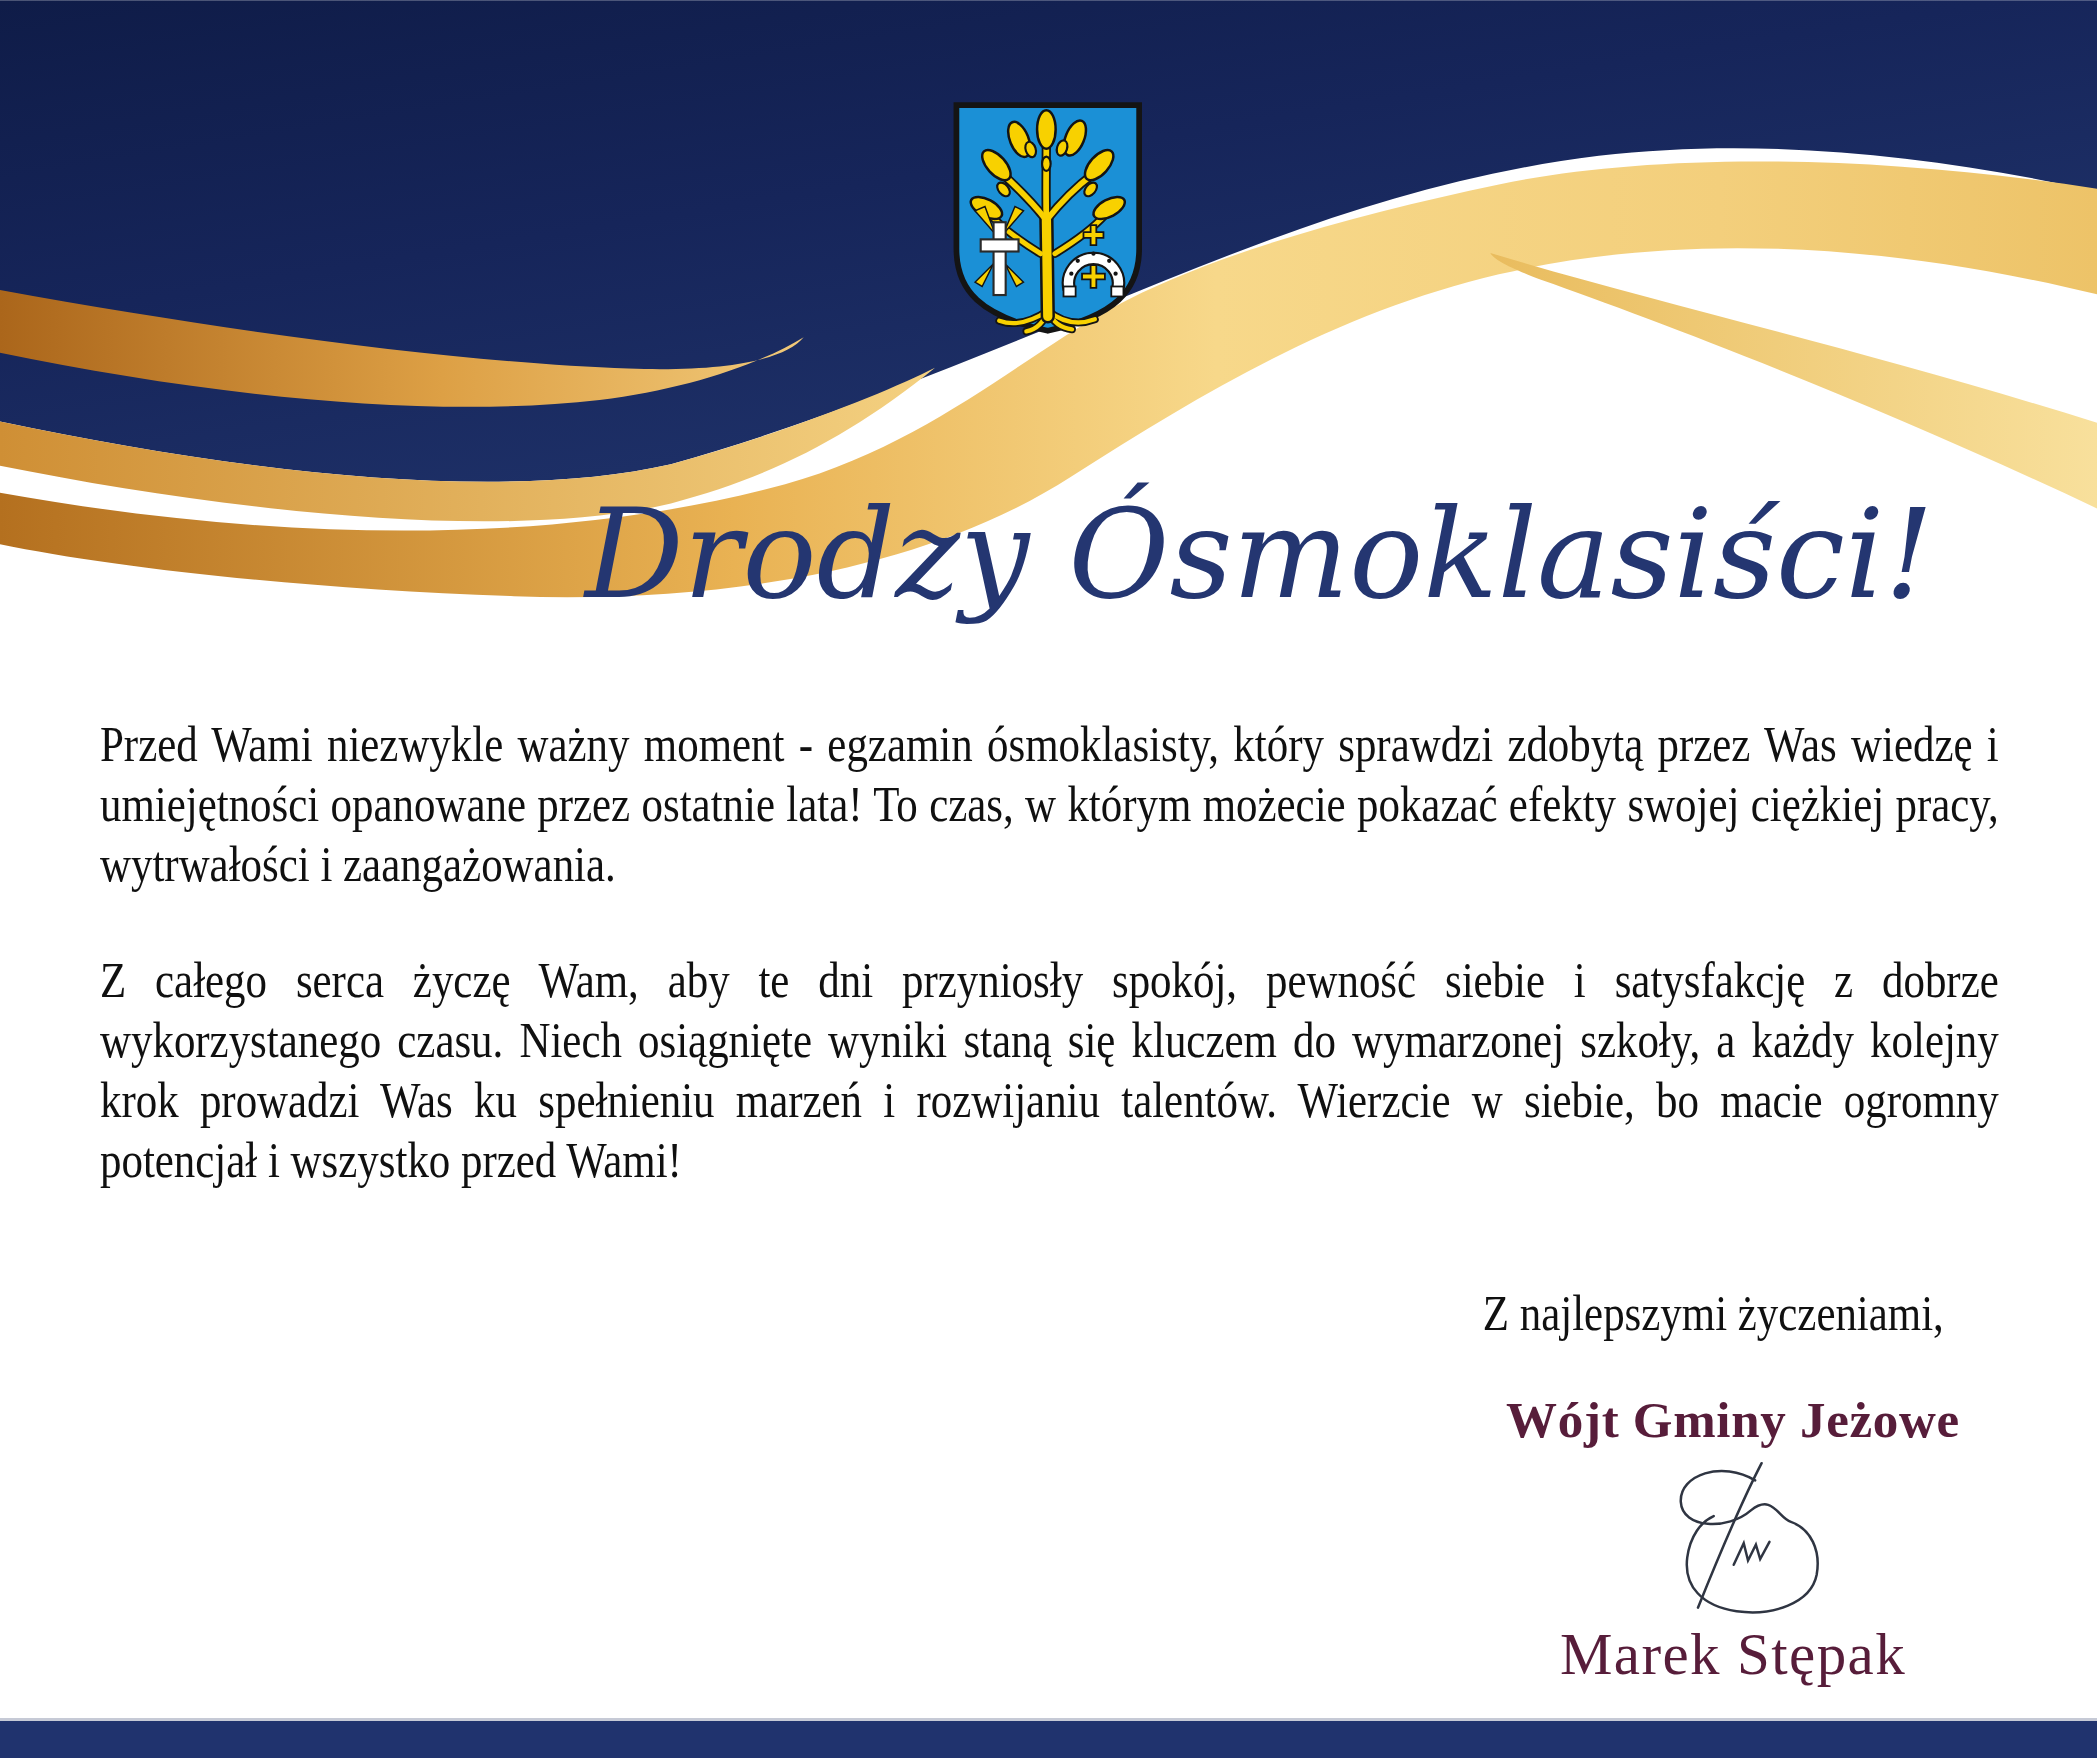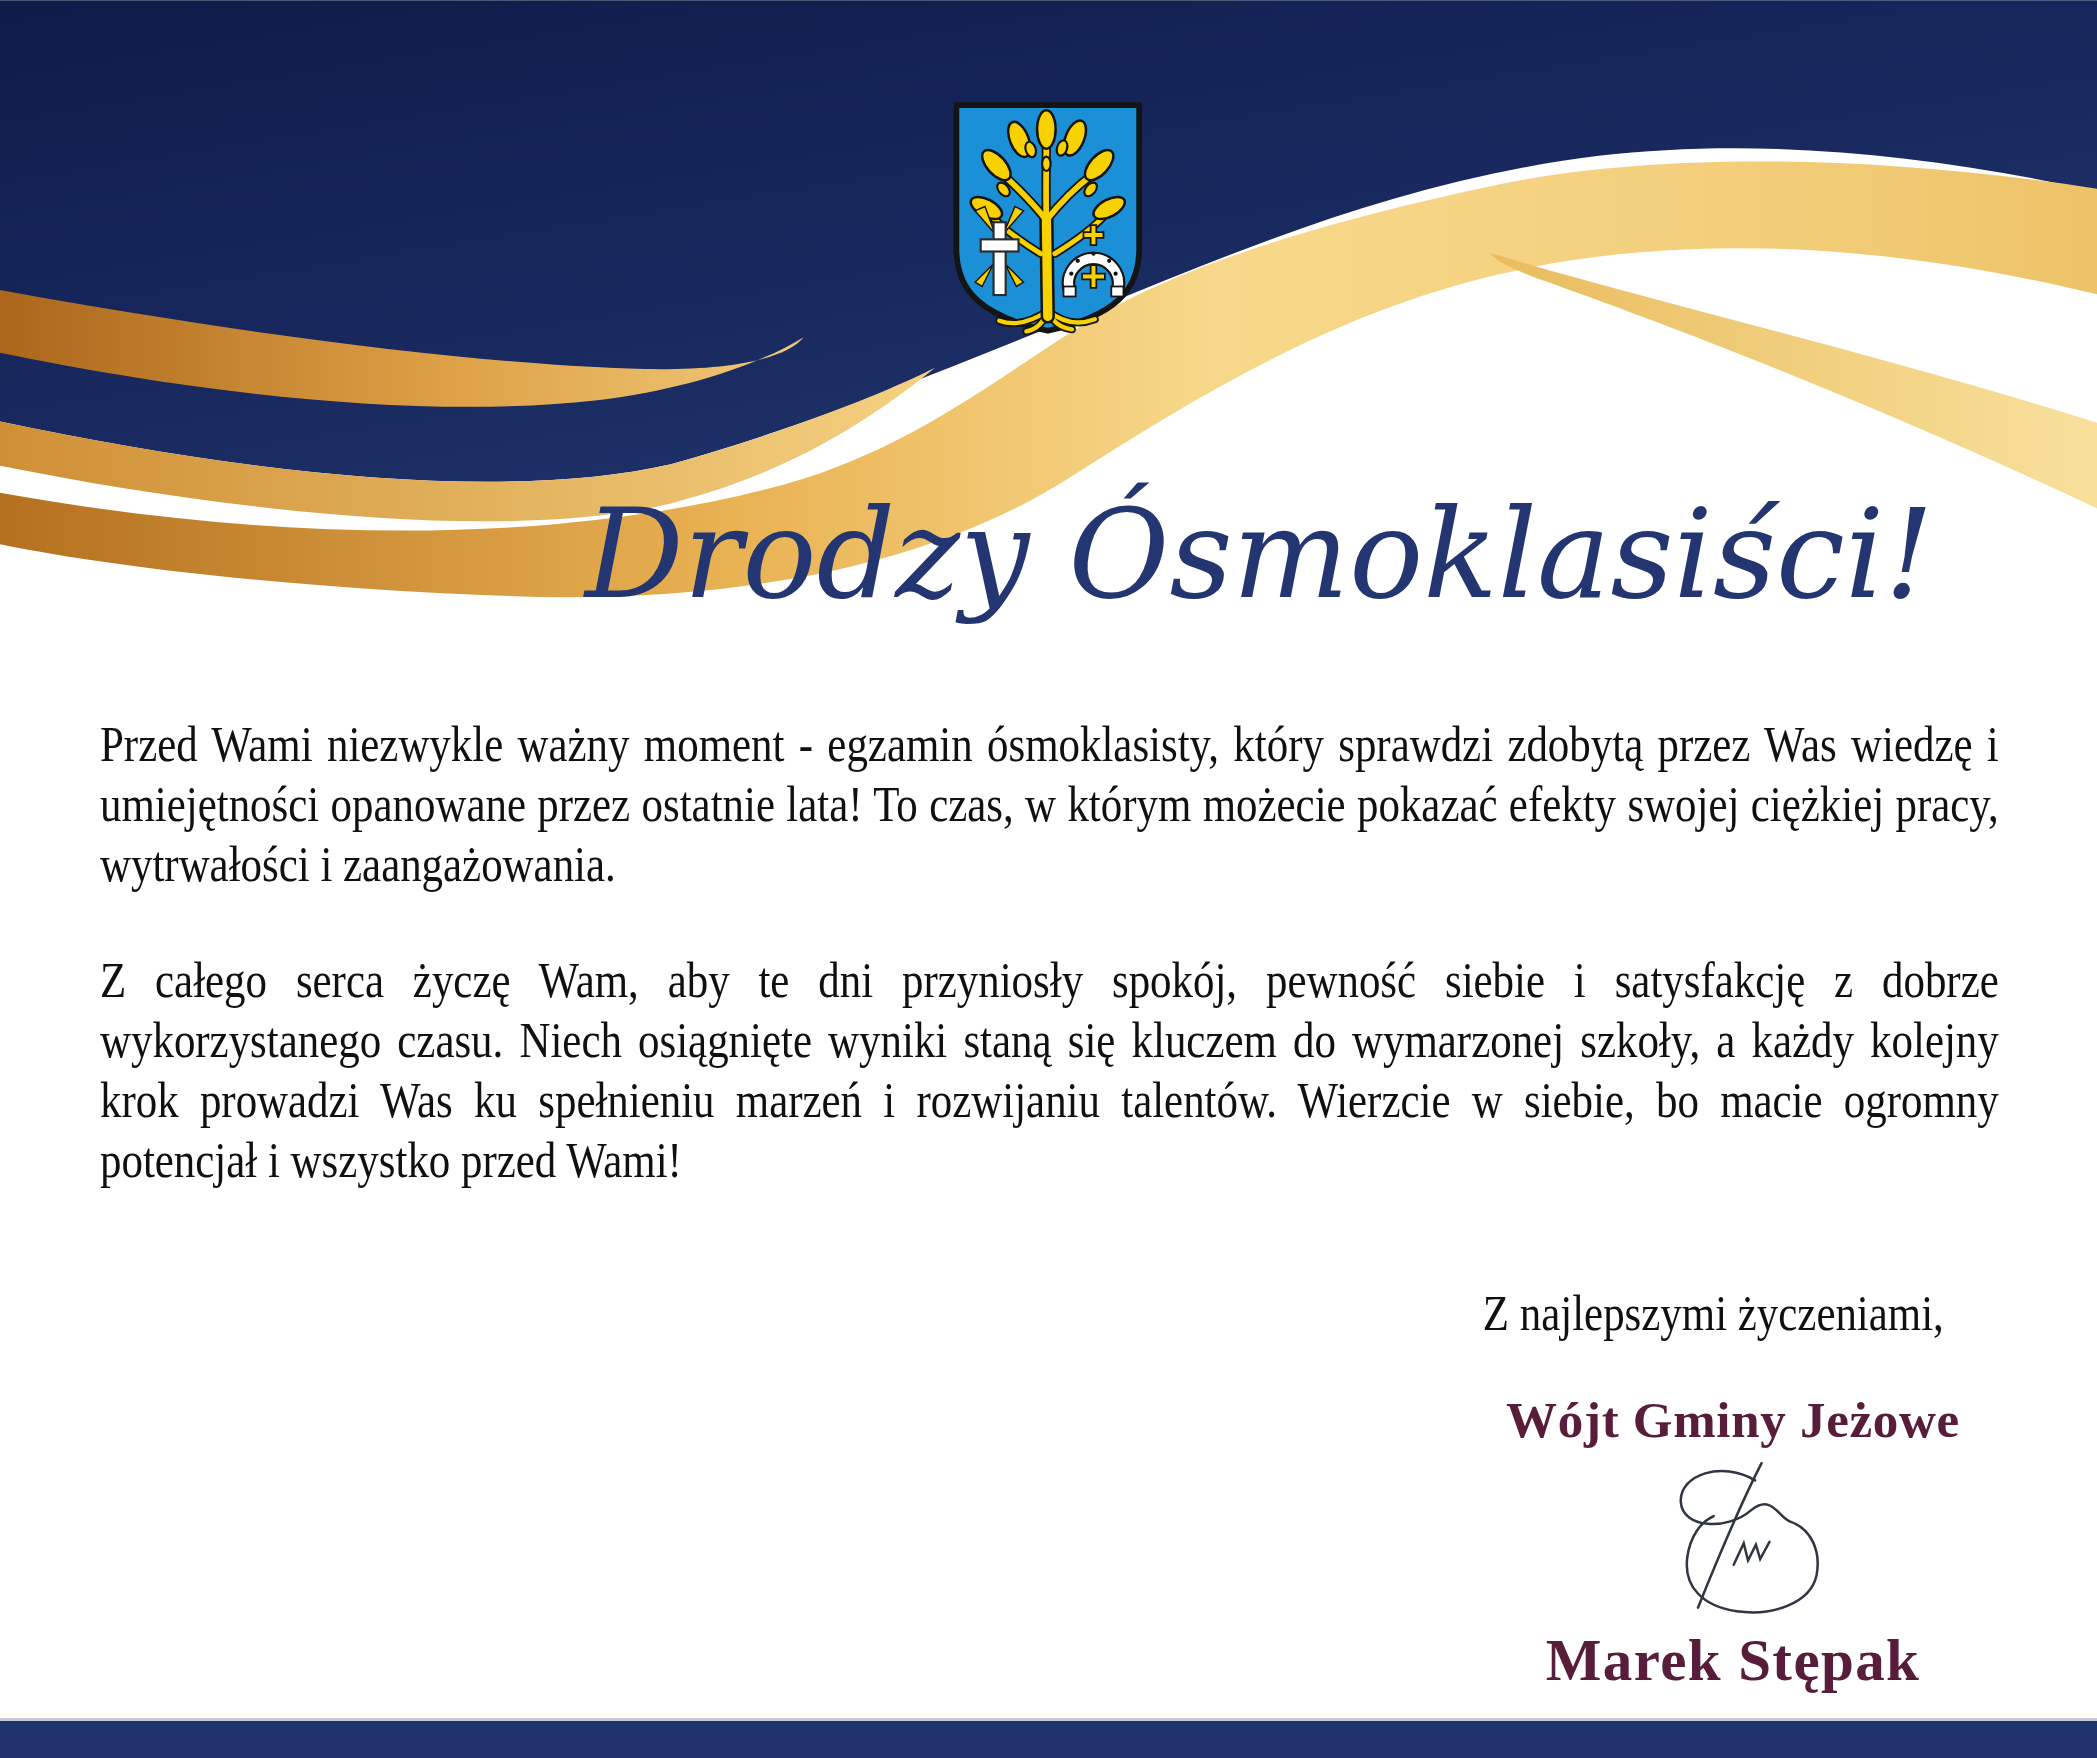--- a/index.html
+++ b/index.html
@@ -37,21 +37,21 @@
     text-align:right;
     font-size:50px;
   }
   .sig-block{
     position:absolute;left:1376px;top:1391px;width:714px;
     text-align:center;
     color:#571d3a;
   }
   .sig-role{font-size:51px;font-weight:bold;letter-spacing:0.7px;}
   .sig-svg{display:block;margin:7.1px auto 0;}
-  .sig-name{font-size:59px;font-weight:bold;letter-spacing:1.4px;margin-top:9px;}
+  .sig-name{font-size:59px;font-weight:normal;letter-spacing:1.4px;margin-top:3px;}
   .footer-bar{
     position:absolute;left:0;right:0;bottom:0;height:37px;
     background:#20336e;
     border-top:3.6px solid #c6cad6;
   }
 </style>
 </head>
 <body>
 
 <div class="page">

